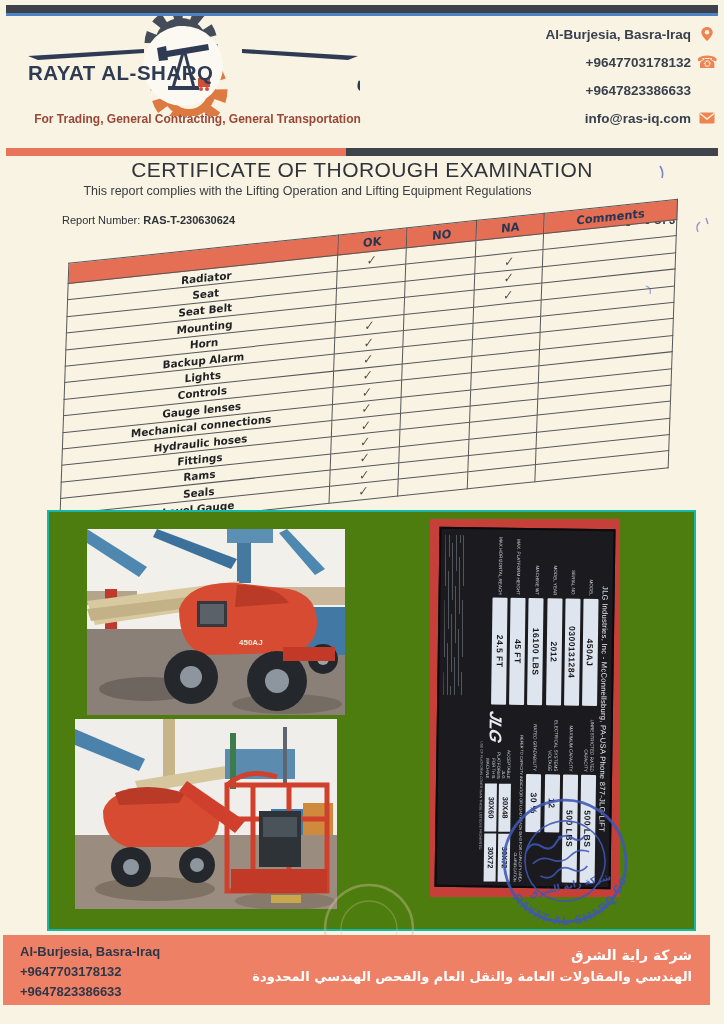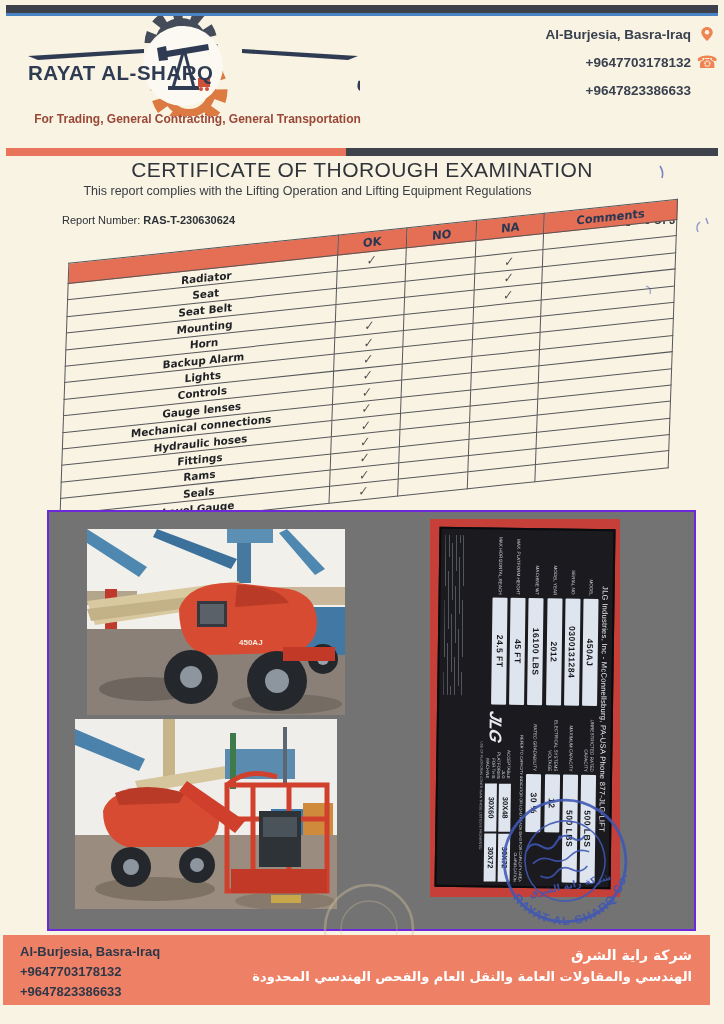--- a/index.html
+++ b/index.html
@@ -43,21 +43,21 @@
   table.check th { background:#e56f55; color:#263653; font-size:11.5px; font-weight:bold; height:20px; }
   table.check td { height:16.4px; font-size:10.5px; text-align:center; }
   td.item-cell { text-align:left; padding-left:8px; font-weight:bold; color:#1f2125; }
   .col-item { width:271px; } .col-ok { width:70px; } .col-no { width:70px; }
   .col-na { width:68px; } .col-comments { width:134px; }
   .check { display:inline-block; font-family:"DejaVu Sans", sans-serif; color:#4d4d4d;
            font-size:12px; transform:rotate(-6deg) skewX(-8deg); }
 
   
   .photo-box { position:absolute; left:47px; top:510px; width:649px; height:421px;
-               background:#737373; border:2px solid #6d28d9; }
+               background:#4d7c0f; border:2px solid #14b8a6; }
   .photo { position:absolute; overflow:hidden; }
   .photo svg { display:block; }
 
   
   .plate-backing { position:absolute; left:381px; top:7px; width:190px; height:378px;
                    background:#c64039; overflow:hidden; }
   .plate { position:absolute; left:-85px; top:101px; width:360px; height:176px;
            background:#1a1a1f; border:2px solid #0b0b0d; transform:rotate(90.8deg);
            color:#dfe3e8; padding:2px 4px; }
   .plate-header { font-size:7.5px; text-align:center; letter-spacing:0.3px; color:#eceef2;
@@ -144,20 +144,29 @@
           </svg>
       </span>
     </div>
     <div class="c-row">
       <span class="c-text">+9647703178132</span>
       <span class="c-icon" style="color:#ef8352;font-size:17px;font-family:'DejaVu Sans',sans-serif;">☎</span>
     </div>
     <div class="c-row">
       <span class="c-text">+9647823386633</span>
       <span class="c-icon"></span>
+    </div>
+    <div class="c-row">
+      <span class="c-text">info@ras-iq.com</span>
+      <span class="c-icon">
+        <svg width="16" height="12" viewBox="0 0 16 12">
+            <rect x="0.5" y="0.5" width="15" height="11" rx="1.2" fill="#ef8352"></rect>
+            <polyline points="1,1.5 8,7 15,1.5" fill="none" stroke="#f8f3e2" stroke-width="1.4"></polyline>
+          </svg>
+      </span>
     </div>
   </div>
 
   <div class="divider">
     <div class="d-left"></div>
     <div class="d-right"></div>
   </div>
 
   <div class="title">CERTIFICATE OF THOROUGH EXAMINATION</div>
   <div class="subtitle">This report complies with the Lifting Operation and Lifting Equipment Regulations</div>

